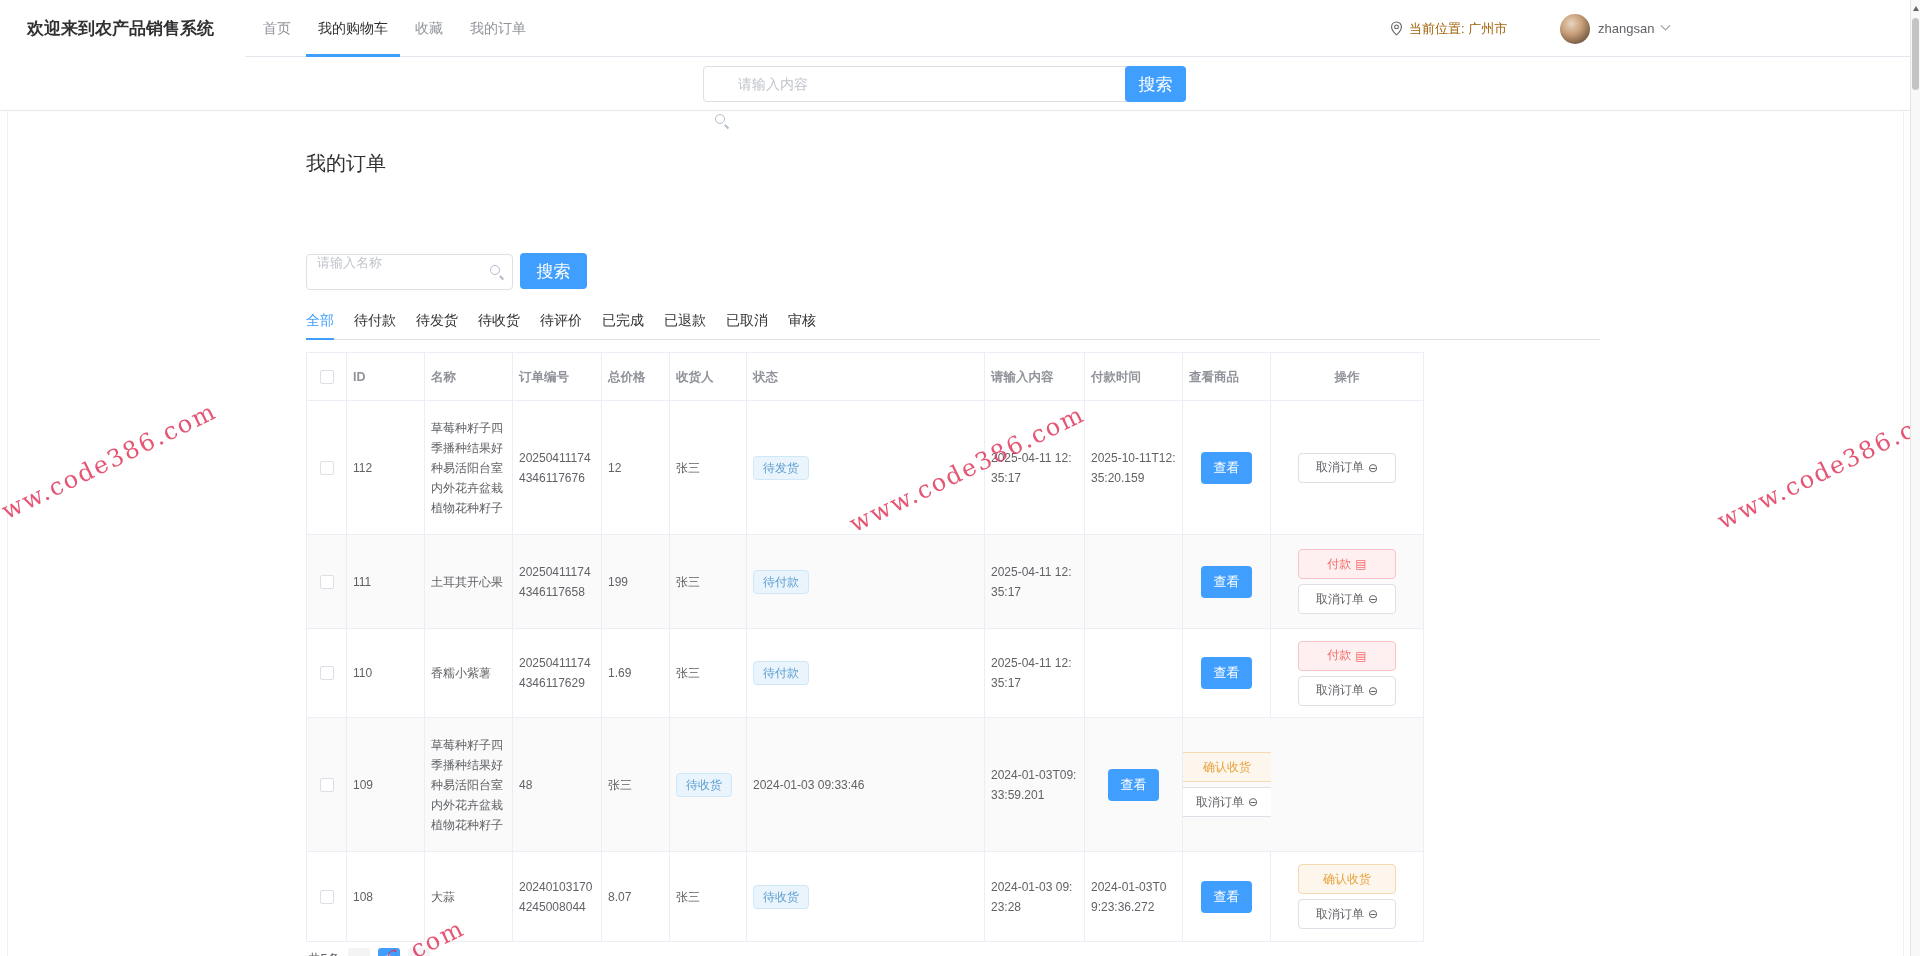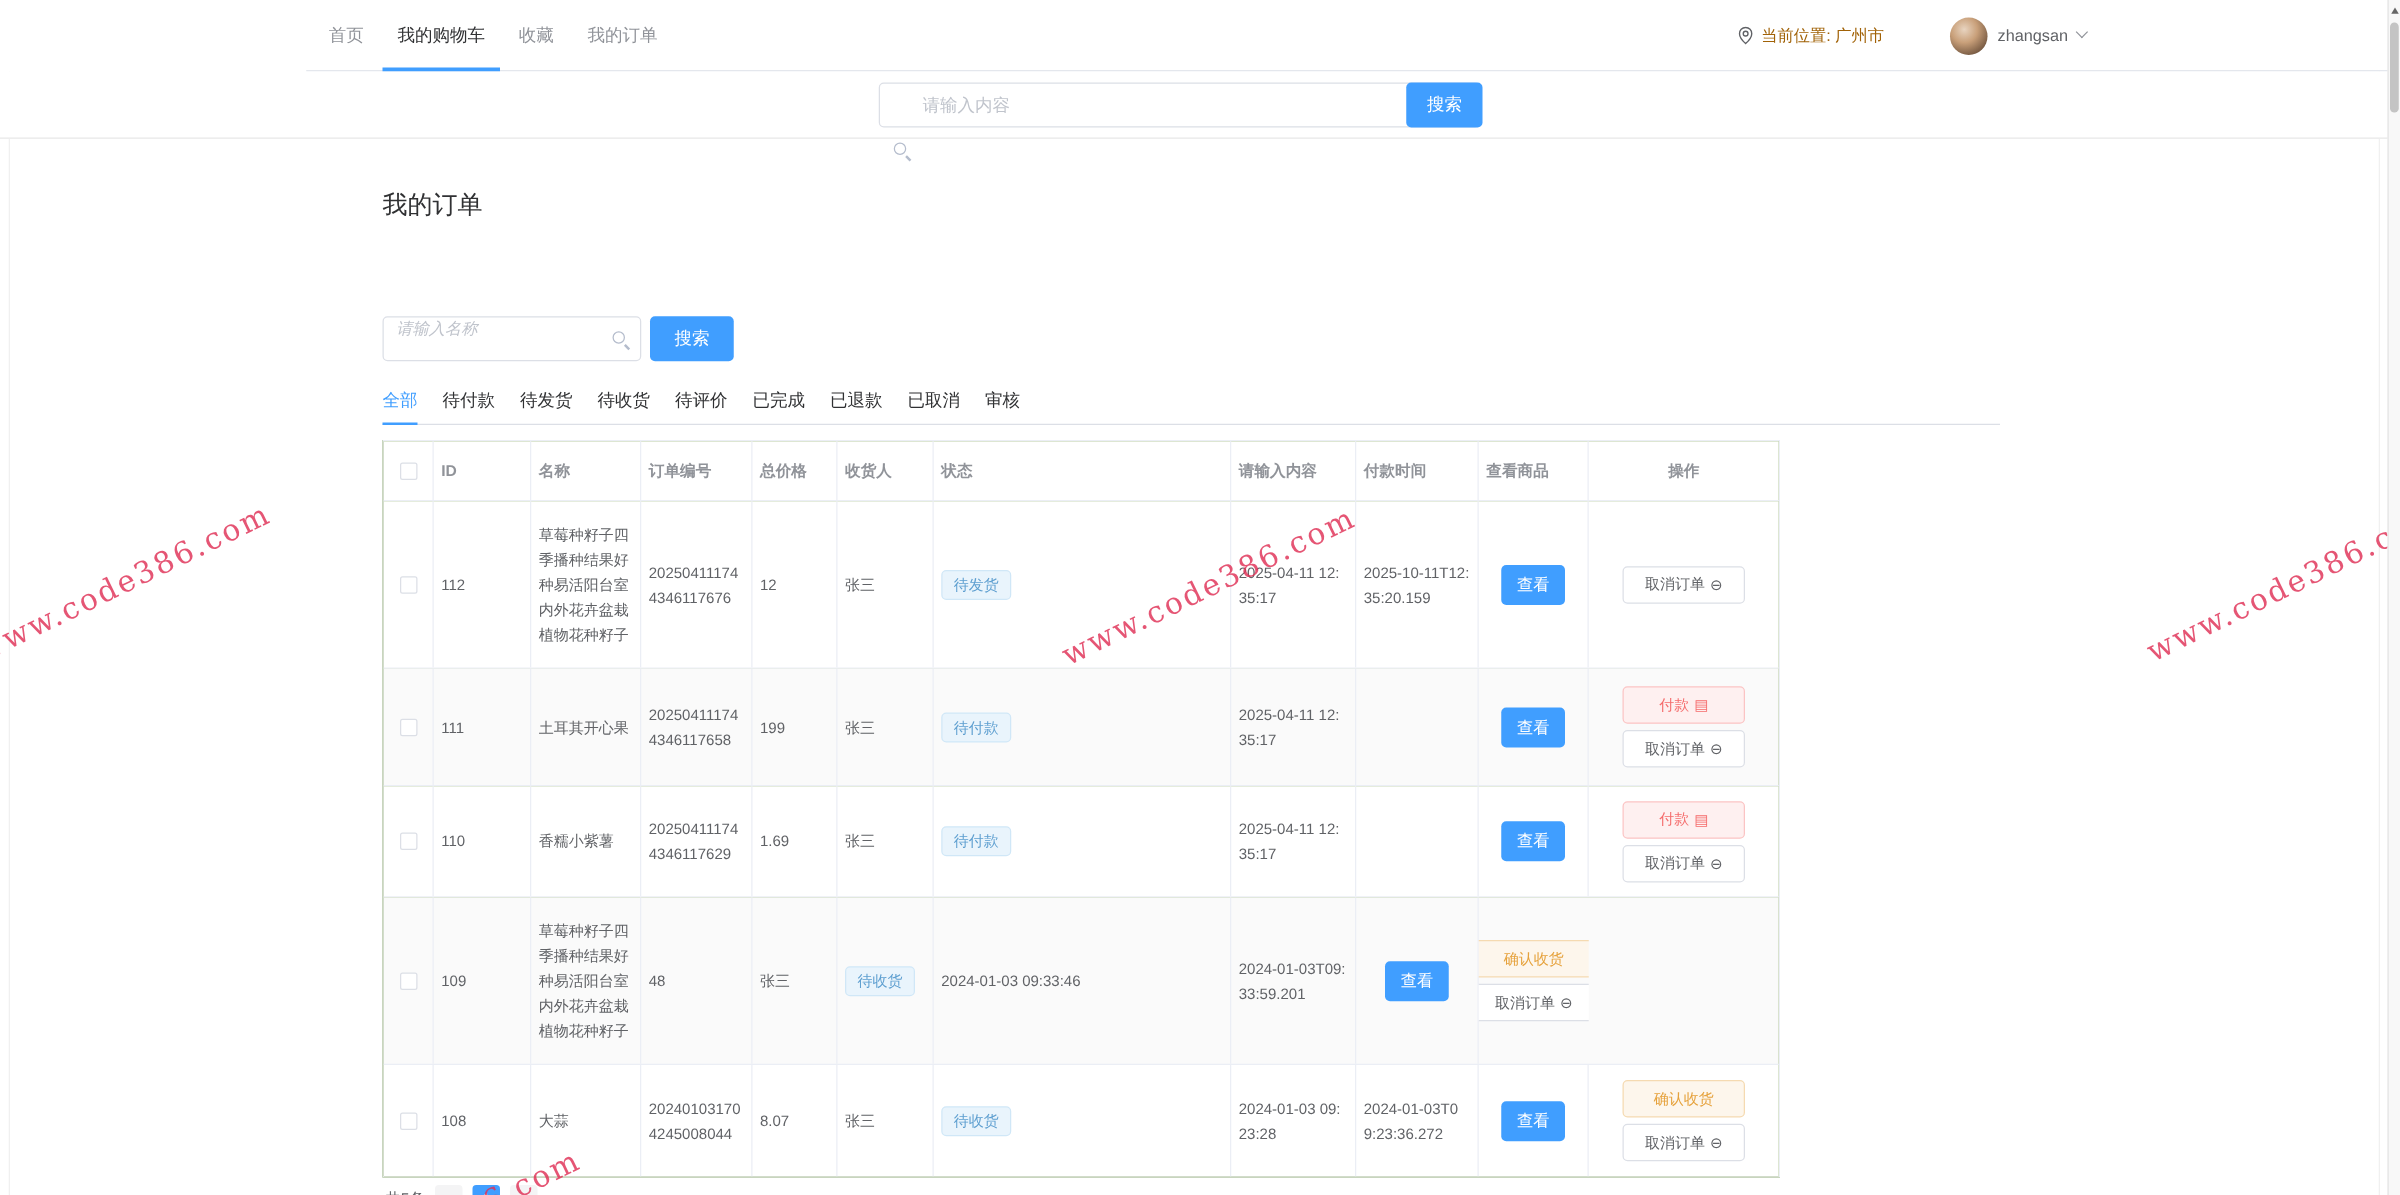--- a/index.html
+++ b/index.html
@@ -20,39 +20,39 @@
   .avatar { width:30px; height:30px; border-radius:50%;
     background:radial-gradient(circle at 38% 32%, #e8d4c0 0%, #c9a07a 38%, #8a6a4f 68%, #4a3426 100%); }
   .chev { width:7px; height:7px; border-right:1.5px solid #909399; border-bottom:1.5px solid #909399; transform:rotate(45deg) translate(-2px,-2px); }
 
   
   .gsearch { position:absolute; left:0; top:57px; width:1920px; height:54px; background:#fff; border-bottom:1px solid #e8e8e8; z-index:4; }
   .gs-box { position:absolute; left:703px; top:9px; width:481px; height:36px; }
   .gs-box input { width:100%; height:100%; border:1px solid #dcdfe6; border-radius:4px; padding:0 10px 0 34px; font-size:14px; color:#606266; outline:none; font-family:inherit; }
   input::placeholder { color:#c0c4cc; }
   .gs-icon { position:absolute; left:11px; top:11px; }
-  .btn-primary { background:#409eff; color:#fff; border:none; border-radius:4px; font-size:14px; cursor:pointer; font-family:inherit; }
+  .btn-primary { background:#409eff; color:#fff; border:none; border-radius:4px; font-size:17px; cursor:pointer; font-family:inherit; }
   .gs-btn { position:absolute; left:1125px; top:9px; width:61px; height:36px; }
 
   
   .edge-l { position:absolute; left:7px; top:57px; bottom:0; width:1px; background:#f0f0f0; }
   .edge-r { position:absolute; left:1903px; top:57px; bottom:0; width:1px; background:#f0f0f0; }
 
   
   .icon-search { position:relative; display:inline-block; width:14px; height:14px; }
   .icon-search::before { content:""; position:absolute; left:1px; top:1px; width:8px; height:8px; border:1.4px solid #b4bccc; border-radius:50%; }
   .icon-search::after { content:""; position:absolute; left:10.5px; top:10.5px; width:4.5px; height:1.6px; background:#b4bccc; transform:rotate(45deg); transform-origin:left center; }
 
   
   .main { position:absolute; left:306px; top:111px; width:1294px; height:845px; }
   .page-title { position:absolute; left:0; top:39px; font-size:20px; font-weight:500; color:#303133; }
 
   .in-search { position:absolute; left:0; top:142px; height:36px; }
   .in-box { position:absolute; left:0; top:0; width:207px; height:36px; }
-  .in-box input { width:100%; height:100%; border:1px solid #dcdfe6; border-radius:4px; padding:0 32px 18px 10px; font-size:13px; color:#606266; outline:none; font-family:inherit;font-style:italic; }
+  .in-box input { width:100%; height:100%; border:1px solid #dcdfe6; border-radius:4px; padding:0 32px 18px 10px; font-size:13px; color:#606266; outline:none; font-family:inherit; }
   .in-icon { position:absolute; right:10px; top:11px; }
   .in-btn { position:absolute; left:214px; top:0; width:67px; height:36px; }
 
   .tabs { position:absolute; left:0; top:191px; width:1294px; height:38px; border-bottom:1px solid #dcdfe6; display:flex; }
   .tab { position:relative; margin-right:20px; line-height:37px; font-size:14px; color:#303133; cursor:pointer; }
   .tab.active { color:#409eff; }
   .tab.active::after { content:""; position:absolute; left:0; right:0; bottom:-1px; height:2px; background:#409eff; }
 
   
   .table { position:absolute; left:0; top:241px; width:1118px; border:1px solid #ebeef5; background:#4d7c0f; }
@@ -106,20 +106,21 @@
   .sbar-thumb { position:absolute; top:18px; left:1px; width:7px; height:72px; background:#c4c4c4; border-radius:4px; cursor:pointer; }
 
   svg { display:block; }
 </style>
 </head>
 <body>
 
 <div class="screen">
 
   <header class="topbar">
+    <div class="brand">欢迎来到农产品销售系统</div>
     <div class="nav-baseline"></div>
     <nav class="topnav">
       <div class="nav-item">首页</div>
       <div class="nav-item active">我的购物车</div>
       <div class="nav-item">收藏</div>
       <div class="nav-item">我的订单</div>
     </nav>
     <div class="loc">
       <svg width="13" height="15" viewBox="0 0 13 15">
         <path d="M6.5 1 C3.6 1 1.6 3.2 1.6 5.9 C1.6 9.4 6.5 13.8 6.5 13.8 C6.5 13.8 11.4 9.4 11.4 5.9 C11.4 3.2 9.4 1 6.5 1 Z" fill="none" stroke="#606266" stroke-width="1.1"></path>

